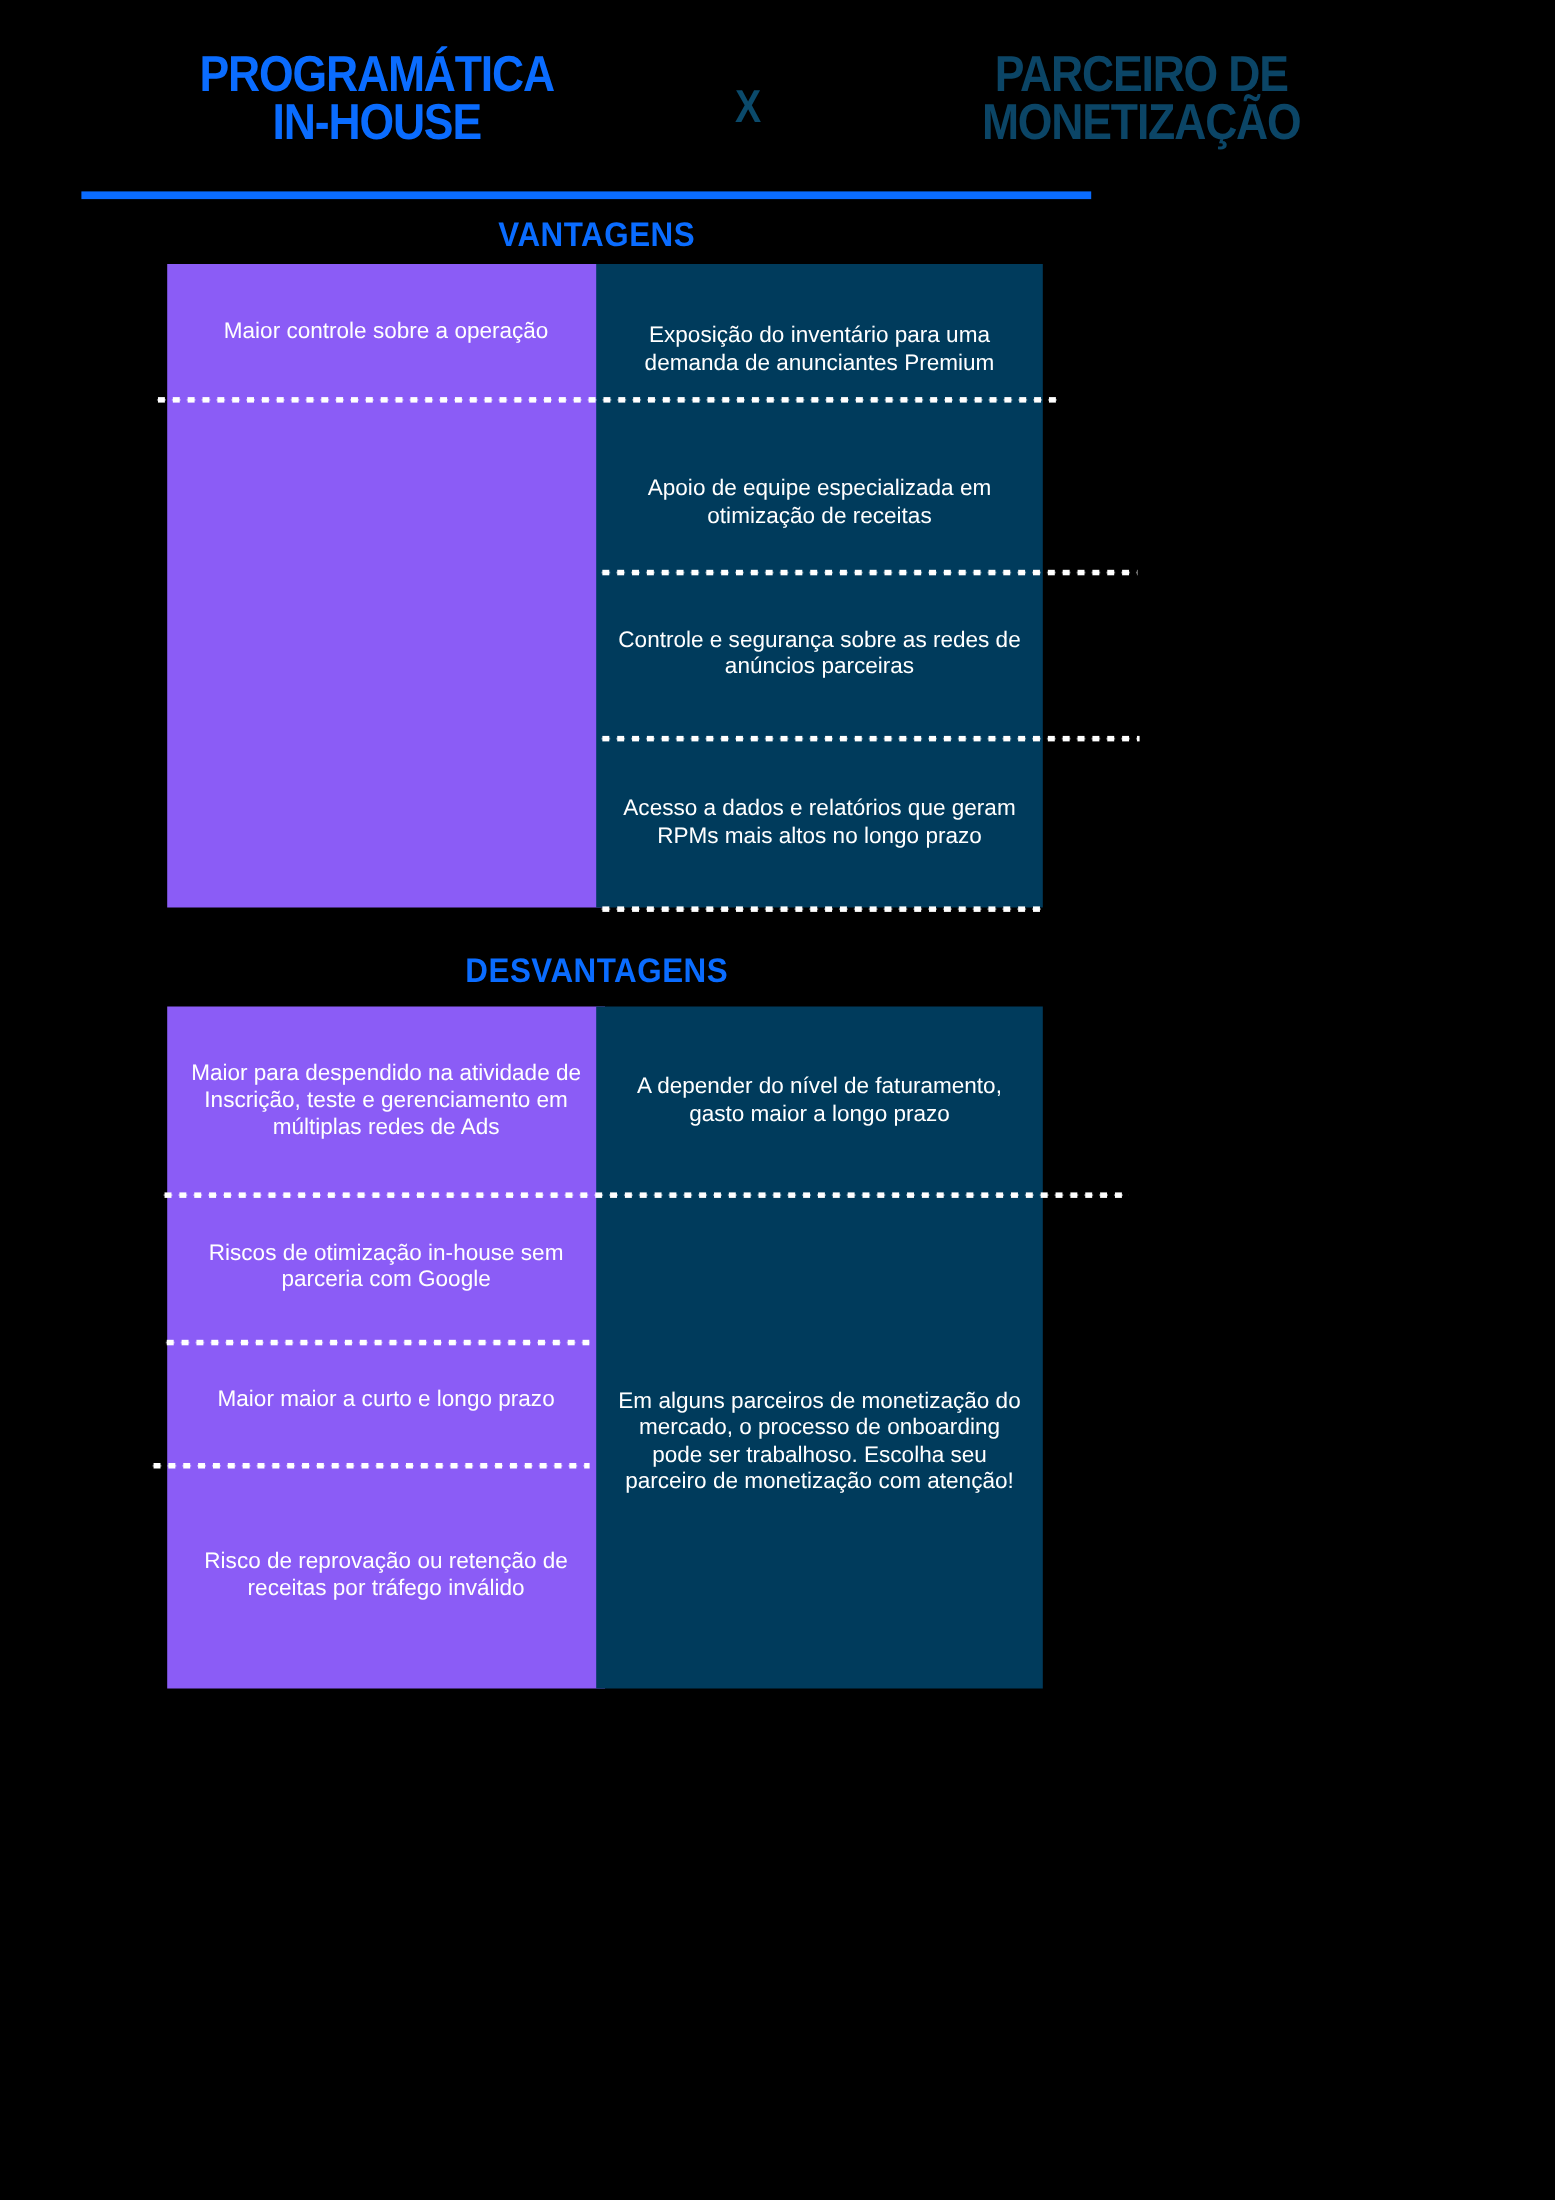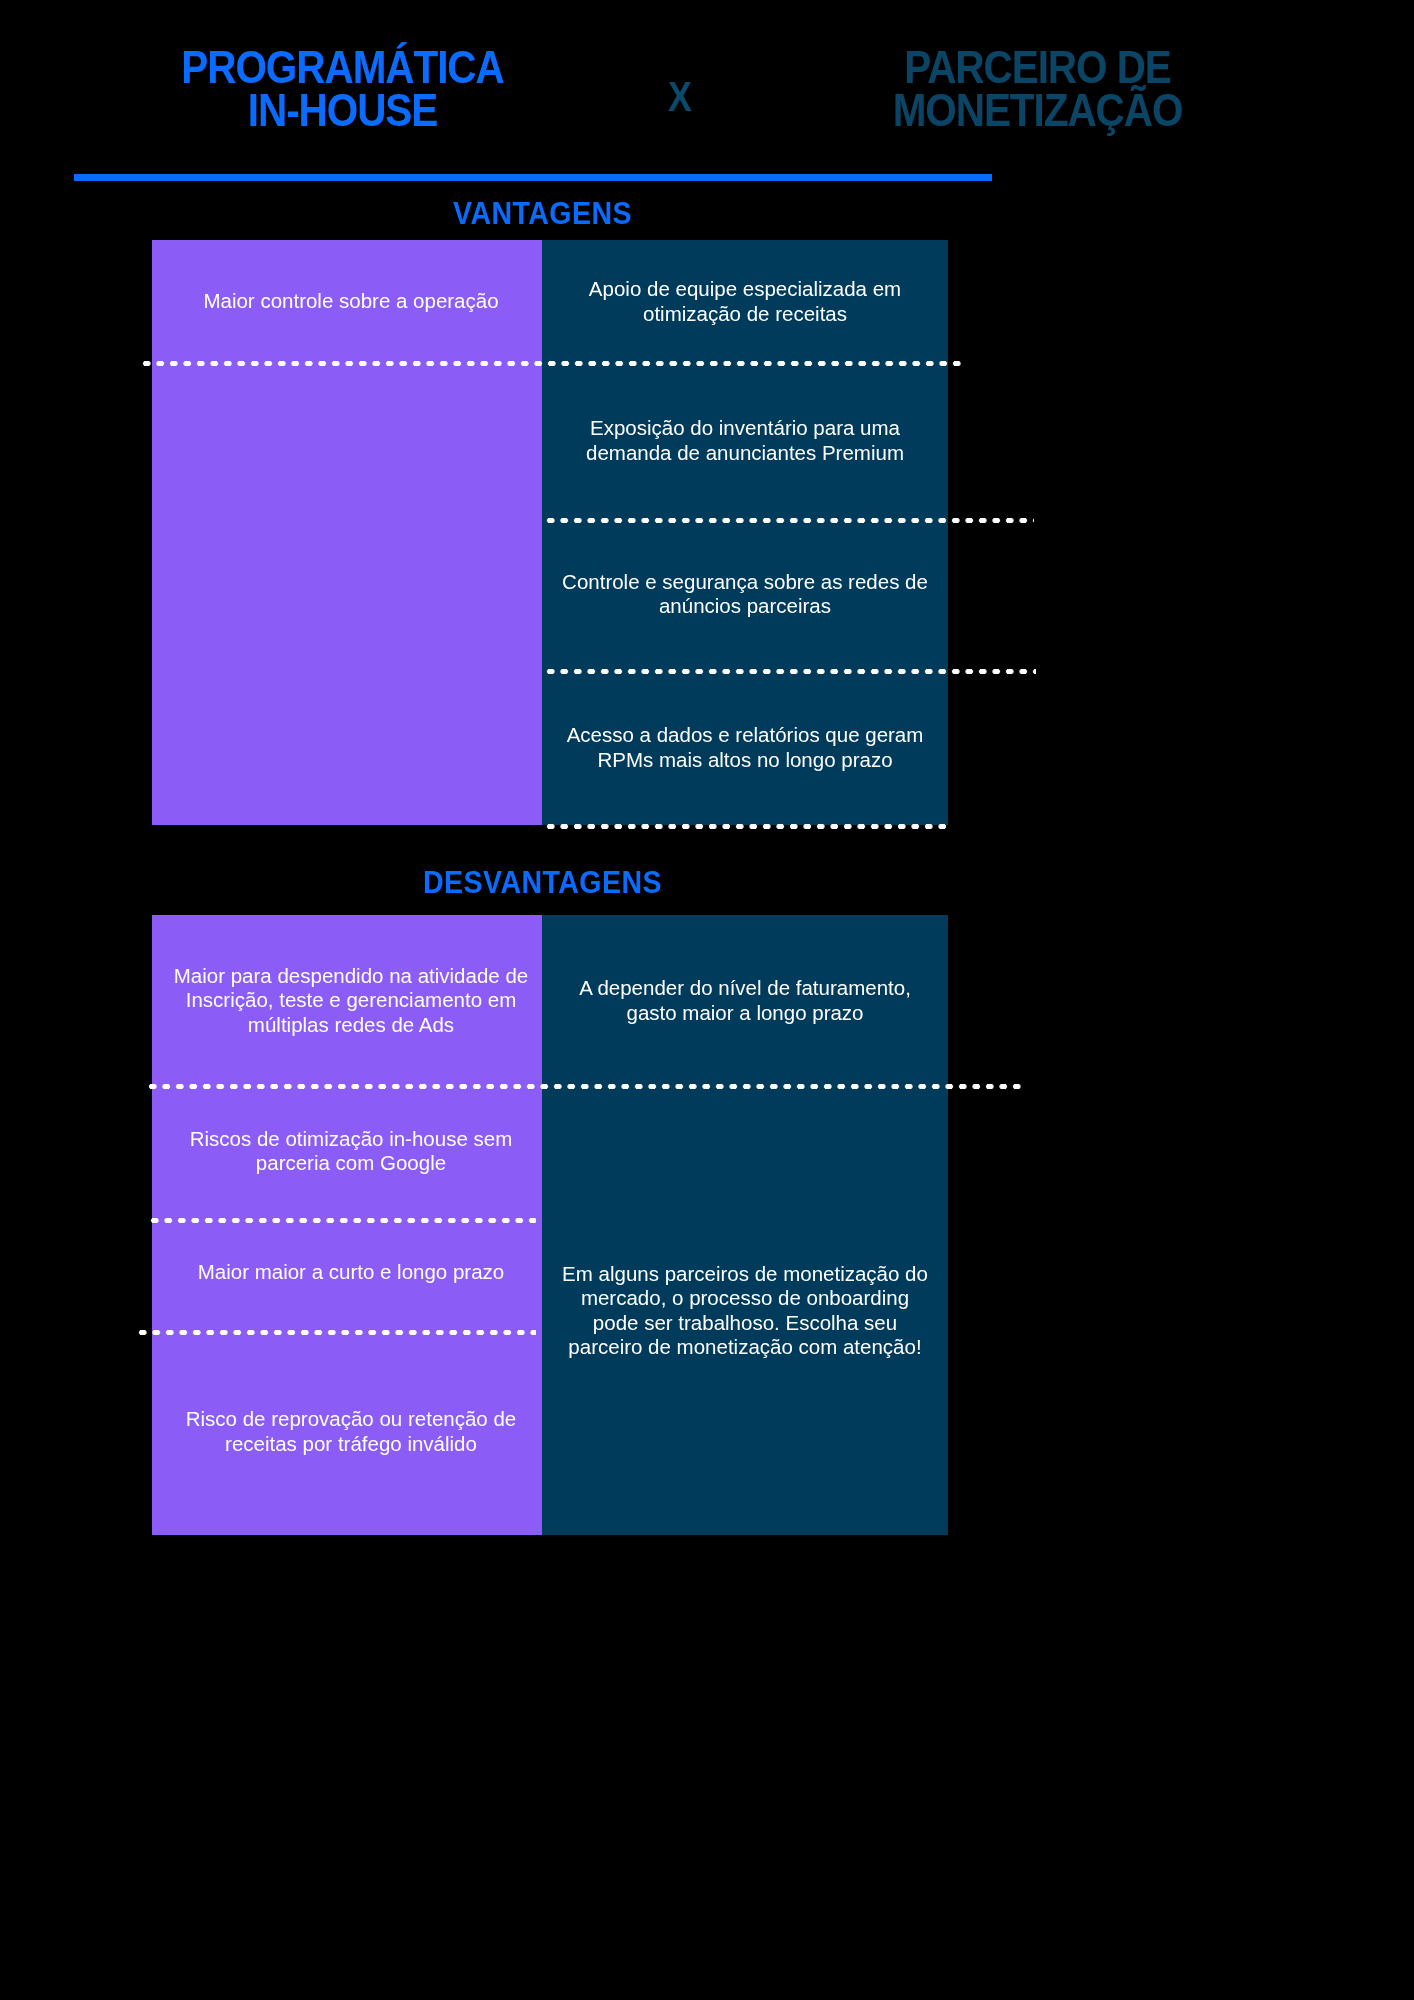--- a/index.html
+++ b/index.html
@@ -93,25 +93,25 @@
 
 <div class="section-heading" id="vantagens-heading">VANTAGENS</div>
 
 <div class="col col-left adv-top">
   <div class="cell" style="height:122px;">
     <span>Maior controle sobre a operação</span>
   </div>
 </div>
 
 <div class="col col-right adv-top">
+  <div class="cell" style="height:155px;">
+    <span>Exposição do inventário para uma demanda de anunciantes Premium</span>
+  </div>
   <div class="cell" style="height:123px;">
     <span>Apoio de equipe especializada em otimização de receitas</span>
-  </div>
-  <div class="cell" style="height:155px;">
-    <span>Exposição do inventário para uma demanda de anunciantes Premium</span>
   </div>
   <div class="cell" style="height:152px;align-items:center;">
     <span>Controle e segurança sobre as redes de anúncios parceiras</span>
   </div>
   <div class="cell" style="height:155px;">
     <span>Acesso a dados e relatórios que geram RPMs mais altos no longo prazo</span>
   </div>
 </div>
 
 <div class="dots" style="left:140px; top:361px; width:822px;"></div>

